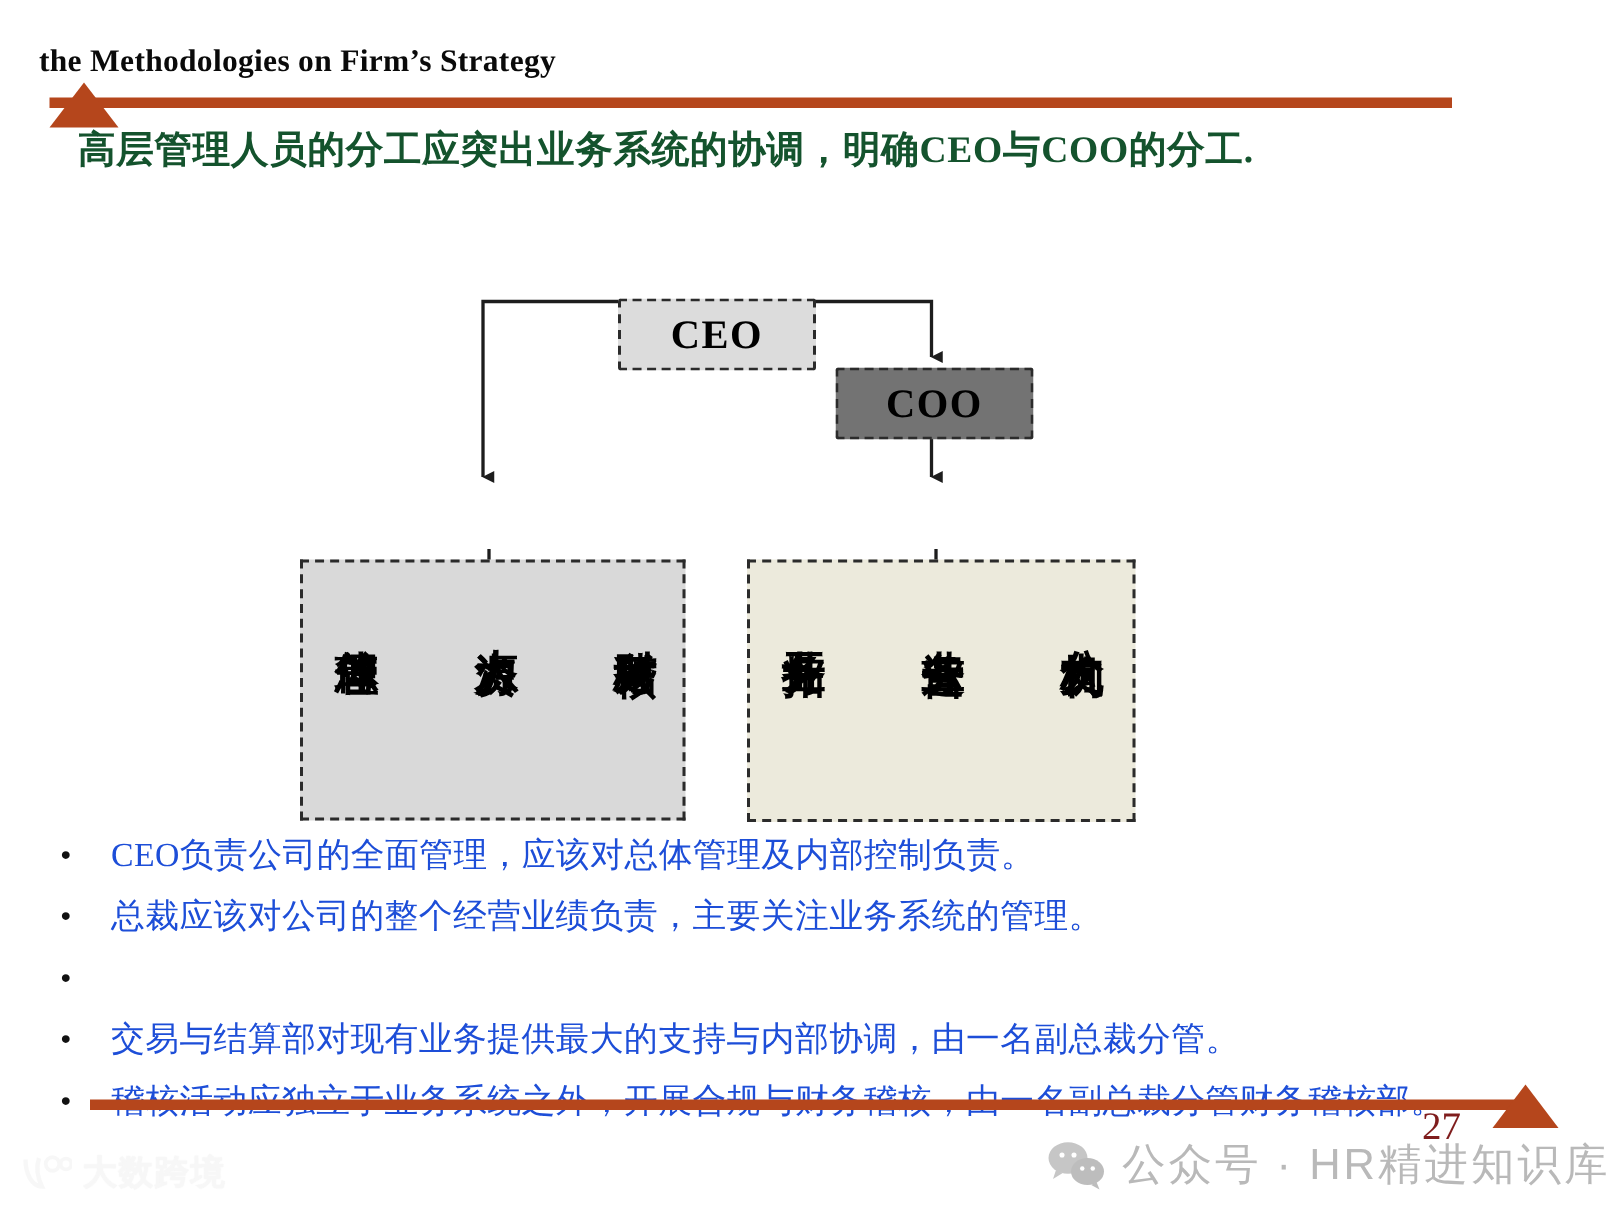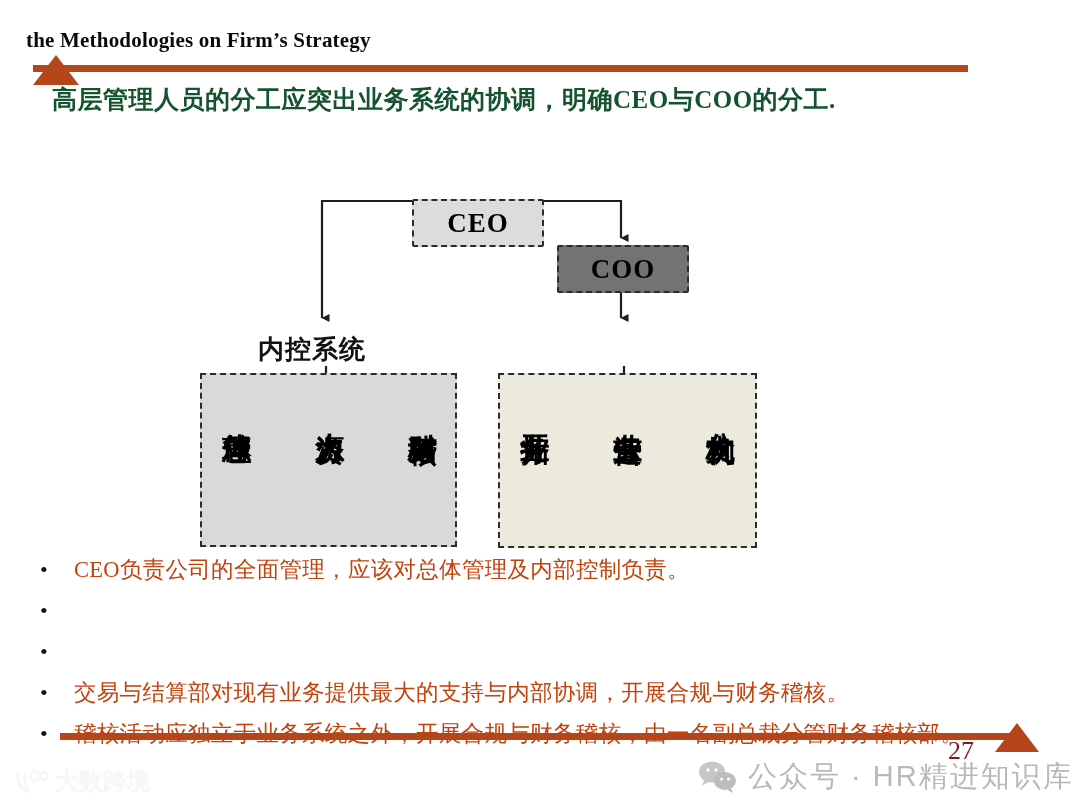--- a/index.html
+++ b/index.html
@@ -88,21 +88,21 @@
     display:flex;align-items:flex-start;
     margin-bottom:13px;
   }
   .bullet .dot{
     width:34px;flex:0 0 34px;
     font-size:22px;line-height:28px;color:#111;text-align:left;
     font-family:"Liberation Serif","DejaVu Serif",serif;
   }
   .bullet .btext{
     font-family:"Liberation Serif","DejaVu Serif",serif;
-    font-size:22.5px;line-height:28px;color:#c2410c;
+    font-size:22.5px;line-height:28px;color:#1d4ed8;
     white-space:nowrap;letter-spacing:.3px;
   }
 
   
   .bottom-rule{
     position:absolute;left:60px;top:733px;width:960px;height:7px;
     background:#b5461c;
   }
   .bottom-tri{
     position:absolute;left:995px;top:723px;
@@ -174,21 +174,20 @@
       <path d="M711,233 L711,245" stroke="#1d1d1d" stroke-width="2.2" fill="none" marker-end="url(#ah)"></path>
     </svg>
 
     <div class="node" id="ceo-node">
       <span>CEO</span>
     </div>
     <div class="node" id="coo-node">
       <span>COO</span>
     </div>
 
-    <div class="sys-label" id="label-internal">内控系统</div>
 
     <div class="container-box" id="box-internal"></div>
     <div class="container-box" id="box-business"></div>
 
     <div class="vtext-row" id="vrow-internal">
       <div class="vtext">总体管理</div>
       <div class="vtext">人力资源</div>
       <div class="vtext">财务稽核</div>
     </div>
 
@@ -199,27 +198,28 @@
     </div>
   </div>
 
   <div class="bullets">
     <div class="bullet">
       <span class="dot">•</span>
       <span class="btext">CEO负责公司的全面管理，应该对总体管理及内部控制负责。</span>
     </div>
     <div class="bullet">
       <span class="dot">•</span>
-    </div>
-    <div class="bullet">
-      <span class="dot">•</span>
-    </div>
-    <div class="bullet">
-      <span class="dot">•</span>
-      <span class="btext">交易与结算部对现有业务提供最大的支持与内部协调，开展合规与财务稽核。</span>
+      <span class="btext">总裁应该对公司的整个经营业绩负责，主要关注业务系统的管理。</span>
+    </div>
+    <div class="bullet">
+      <span class="dot">•</span>
+    </div>
+    <div class="bullet">
+      <span class="dot">•</span>
+      <span class="btext">交易与结算部对现有业务提供最大的支持与内部协调，由一名副总裁分管。</span>
     </div>
     <div class="bullet">
       <span class="dot">•</span>
       <span class="btext">稽核活动应独立于业务系统之外，开展合规与财务稽核，由一名副总裁分管财务稽核部。</span>
     </div>
   </div>
 
   <div class="bottom-rule"></div>
   <div class="bottom-tri"></div>
   <div class="page-no">27</div>

